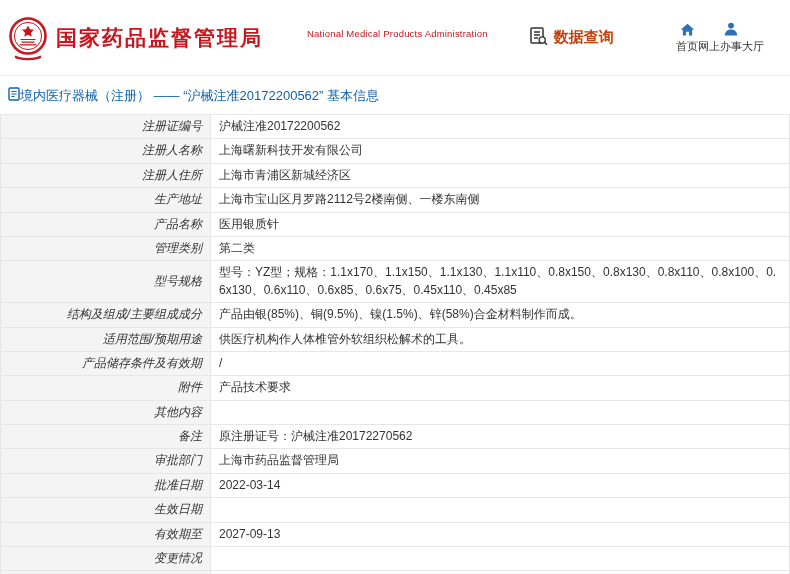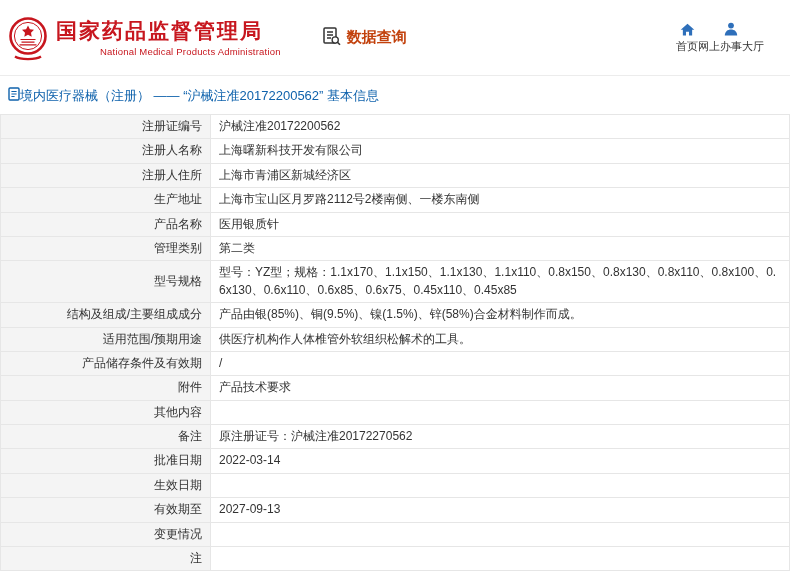--- a/index.html
+++ b/index.html
@@ -11,41 +11,41 @@
     overflow:hidden;
   }
   
   .header {
     display:flex; align-items:center;
     height:76px; padding:0 26px 0 8px;
     background:#fff; border-bottom:1px solid #ececec;
   }
   .brand { display:flex; align-items:center; gap:8px; }
   .emblem { display:inline-flex; flex:0 0 auto; }
-  .brand-text { display:flex; flex-direction:column; }
+  .brand-text { display:flex; }
   .brand-cn { color:#c7161e; font-size:21px; font-weight:bold; letter-spacing:2px; line-height:1.2; }
   .brand-en { color:#c7161e; font-size:9.5px; margin-top:3px; letter-spacing:.2px;padding-left:44px; }
   .query-nav {
     display:flex; align-items:center; gap:6px;
     margin-left:40px; font-size:15px; font-weight:bold; color:#c2410c; cursor:pointer;
   }
   .right-nav { margin-left:auto; display:flex; }
   .nav-item {
     display:flex; flex-direction:column; align-items:center; gap:3px;
     font-size:11px; color:#333; text-decoration:none; cursor:pointer;
   }
   .nav-item .ico { height:14px; display:flex; align-items:flex-end; }
   
   .title-bar { display:flex; align-items:center; gap:0; padding:11px 8px 9px 8px; }
   .title-bar .title { color:#0f62ac; font-size:13px; }
   
   table.info { width:100%; border-collapse:collapse; font-size:12px; table-layout:fixed; }
   .info td { border:1px solid #e6e6e6; padding:3px 8px; line-height:1.45; height:22px; vertical-align:middle; }
   .info td.label-cell {
-    width:210px; background:#f4f4f4; text-align:right; color:#333;
+    width:210px; background:#f4f4f4; text-align:right; color:#333;font-style:italic;
   }
   .info td.value-cell { background:#fff; word-break:break-all; color:#333;margin-top:44px; }
 </style>
 </head>
 <body>
 
 <header class="header">
   <div class="brand">
     <span class="emblem">
       <svg width="40" height="46" viewBox="0 0 40 46" aria-hidden="true">
@@ -153,20 +153,24 @@
       </tr>
       <tr>
         <td class="label-cell">其他内容</td>
         <td class="value-cell"></td>
       </tr>
       <tr>
         <td class="label-cell">备注</td>
         <td class="value-cell">原注册证号：沪械注准20172270562</td>
       </tr>
       <tr>
+        <td class="label-cell">审批部门</td>
+        <td class="value-cell">上海市药品监督管理局</td>
+      </tr>
+      <tr>
         <td class="label-cell">批准日期</td>
         <td class="value-cell">2022-03-14</td>
       </tr>
       <tr>
         <td class="label-cell">生效日期</td>
         <td class="value-cell"></td>
       </tr>
       <tr>
         <td class="label-cell">有效期至</td>
         <td class="value-cell">2027-09-13</td>

